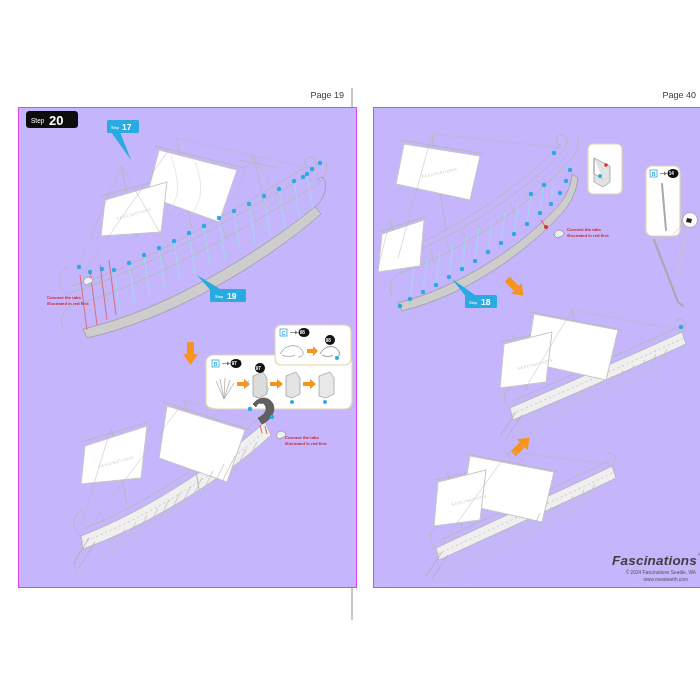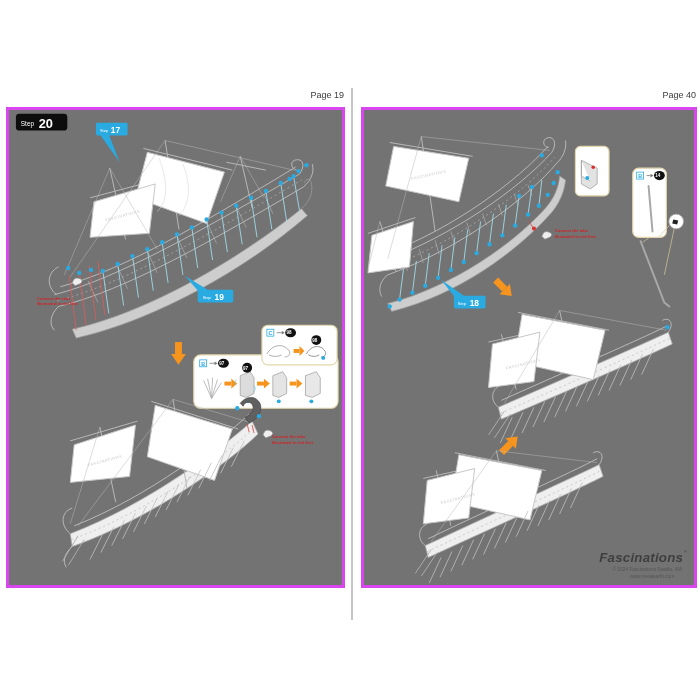--- a/index.html
+++ b/index.html
@@ -2,21 +2,21 @@
 <html><head>
 <meta charset="utf-8">
 <style>
   html,body{margin:0;padding:0;background:#fff;}
   .canvas{position:relative;width:700px;height:700px;background:#fff;overflow:hidden;
           font-family:"Liberation Sans",sans-serif;padding-left:48px;}
   .page-label{position:absolute;font-size:9px;color:#3a3a3a;text-align:right;}
   .page-label.left{top:90px;left:6px;width:338px;}
   .page-label.right{top:90px;left:360px;width:336px;}
   .divider{position:absolute;left:351px;top:88px;width:2px;height:532px;background:#c6c6c6;}
-  .page{position:absolute;top:107px;height:481px;border:3px solid #d946ef;background:#737373;box-sizing:border-box;}
+  .page{position:absolute;top:107px;height:481px;border:1px solid #d946ef;background:#c4b5fd;box-sizing:border-box;margin-left:12px;}
   .page.left{left:6px;width:339px;}
   .page.right{left:361px;width:336px;}
   .page svg{position:absolute;left:0;top:0;width:100%;height:100%;}
   text{font-family:"Liberation Sans",sans-serif;}
   .tagp{font-size:4px;fill:#fff;}
   .tagn{font-size:8.5px;font-weight:bold;fill:#fff;}
   .rednote{font-size:4.2px;font-weight:bold;fill:#cf2428;}
   .partletter{font-size:5.5px;font-weight:bold;fill:#29abe2;}
   .partnum{font-size:4.6px;font-weight:bold;fill:#fff;}
   .watermark{font-size:4px;fill:#c9c9c9;letter-spacing:0.6px;}

